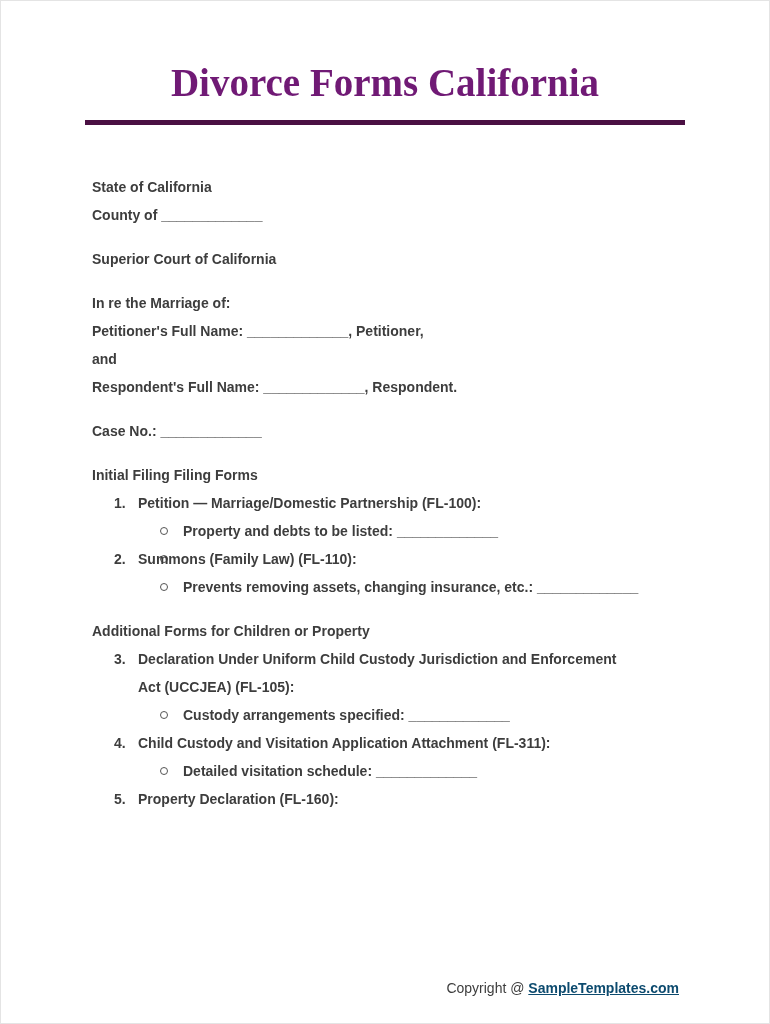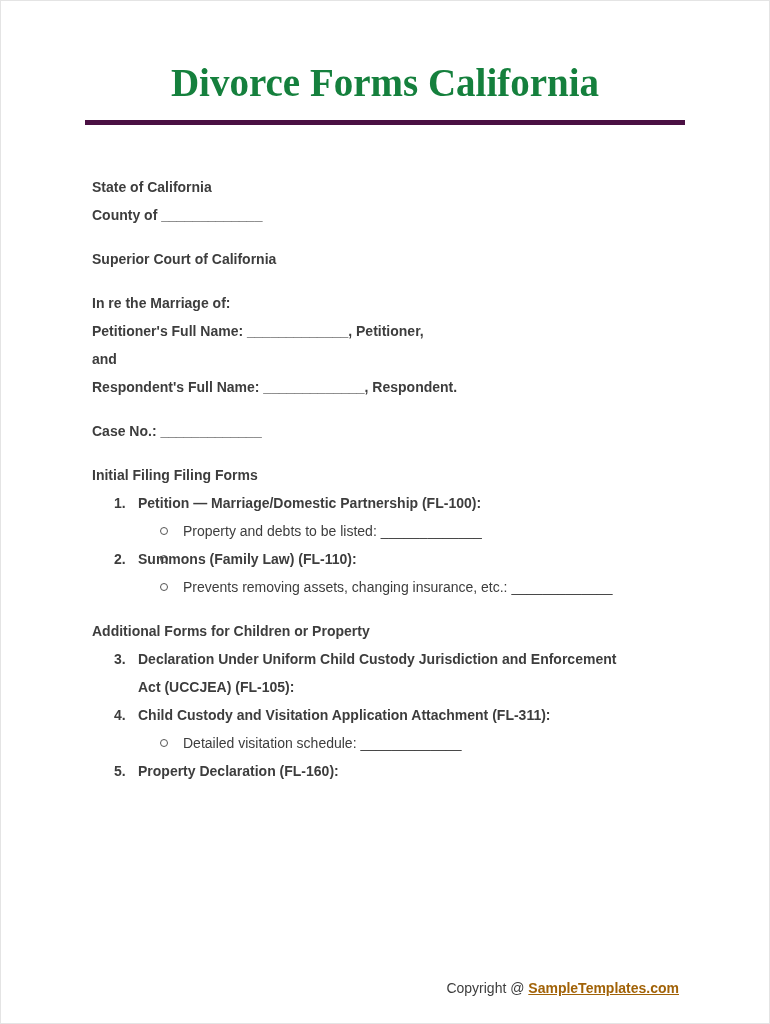--- a/index.html
+++ b/index.html
@@ -13,21 +13,21 @@
     color:#3d3d3d;
     overflow:hidden;
   }
   .doc-title{
     margin:60px 0 0 0;
     font-family:"Liberation Serif", serif;
     font-weight:bold;
     font-size:39px;
     line-height:44px;
     text-align:center;
-    color:#15803d;
+    color:#701a75;
   }
   .title-rule{
     width:600px;height:5px;
     margin:15px auto 0 auto;
     background:#4a1043;
   }
   .content{
     margin:48px 90px 0 91px;
     font-size:14px;
     line-height:28px;
@@ -42,41 +42,41 @@
   }
   .oli .num{
     position:absolute;
     left:22px;top:0;
     font-weight:bold;
   }
   .sub{
     position:relative;
     padding-left:91px;
     margin:0;
-    font-weight:normal;
+    font-weight:bold;
   }
   .circle-icon{
     position:absolute;
     left:68px;top:10px;
     width:6px;height:6px;
     border:1.5px solid #555;
     border-radius:50%;
     display:inline-block;
   }
   .block{display:block;}
   .footer{
     position:absolute;
     right:90px;
     bottom:26px;
     font-size:14px;
     line-height:18px;
     color:#3d3d3d;
   }
   .footer a{
-    color:#a16207;
+    color:#0c4a6e;
     font-weight:bold;
     text-decoration:underline;
   }
 </style>
 </head>
 <body>
 
 <div class="page">
 
   <h1 class="doc-title">Divorce Forms California</h1>
@@ -118,20 +118,24 @@
       <span>Prevents removing assets, changing insurance, etc.: _____________</span>
     </div>
 
     <p class="line mt16">Additional Forms for Children or Property</p>
 
     <div class="oli mt16">
       <span class="num">3.</span>
       <span class="block">Declaration Under Uniform Child Custody Jurisdiction and Enforcement</span>
       <span class="block">Act (UCCJEA) (FL-105):</span>
     </div>
+    <div class="sub">
+      <span class="circle-icon"></span>
+      <span>Custody arrangements specified: _____________</span>
+    </div>
 
     <div class="oli">
       <span class="num">4.</span>
       <span>Child Custody and Visitation Application Attachment (FL-311):</span>
     </div>
     <div class="sub">
       <span class="circle-icon"></span>
       <span>Detailed visitation schedule: _____________</span>
     </div>
 

